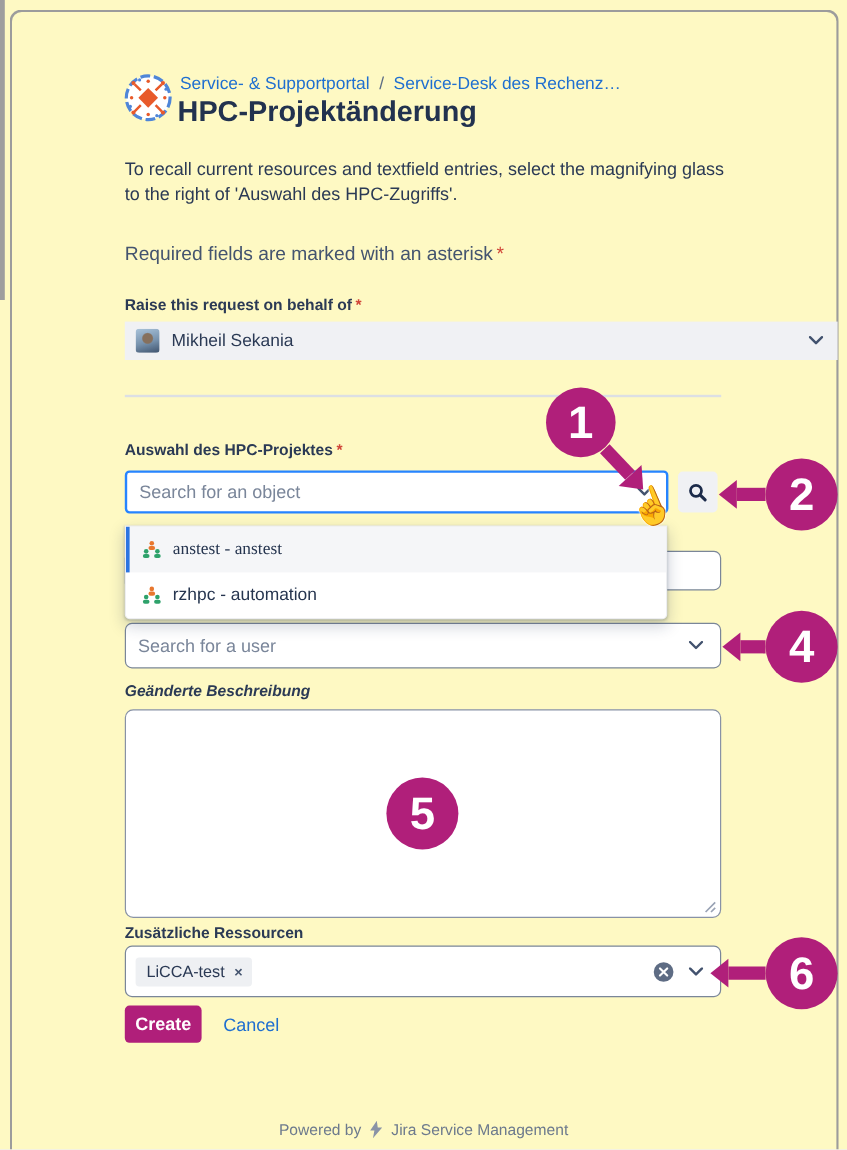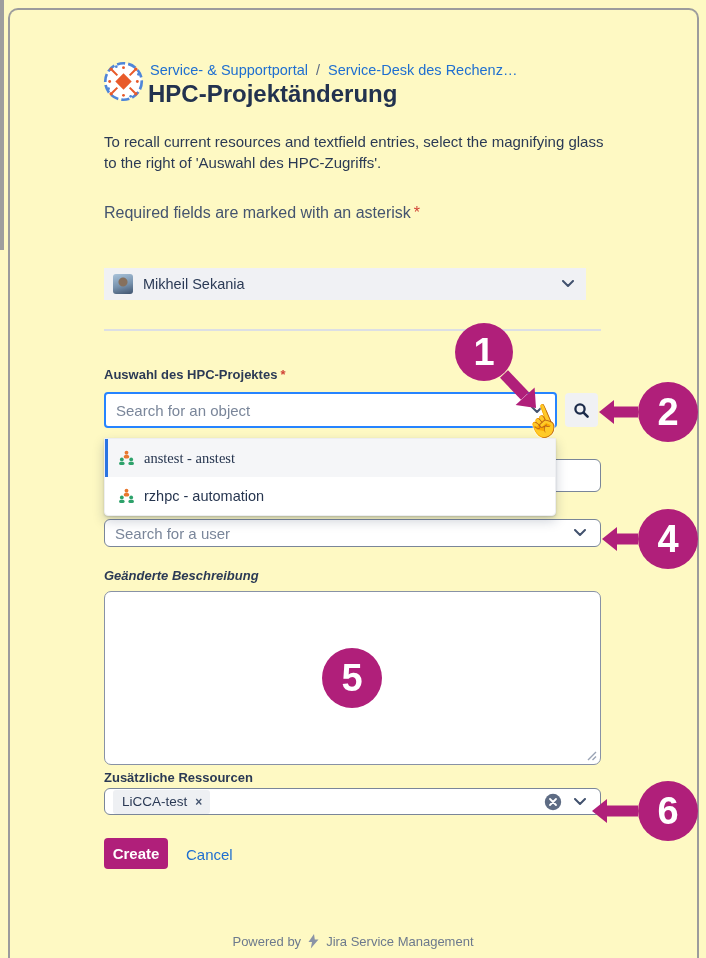--- a/index.html
+++ b/index.html
@@ -25,35 +25,35 @@
   .required-note{position:absolute;left:104px;top:204px;margin:0;font-size:16px;color:#44546f;}
   .ast{color:#d04437;margin-left:3px;}
 
   .field-label{position:absolute;font-size:13px;font-weight:700;color:#2b3a55;}
   .lbl-behalf{left:104px;top:246px;}
   .lbl-project{left:104px;top:367px;}
   .lbl-desc{left:104px;top:568px;font-style:italic;}
   .lbl-res{left:104px;top:770px;}
 
   
-  .behalf-select{position:absolute;left:104px;top:268px;width:482px;height:32px;background:#f0f1f4;
+  .behalf-select{position:absolute;left:104px;top:268px;width:594px;height:32px;background:#f0f1f4;
     border-radius:0;display:flex;align-items:center;padding:0 12px 0 9px;cursor:pointer;}
   .avatar{width:20px;height:20px;border-radius:3px;flex:0 0 auto;
     background:radial-gradient(circle at 50% 40%, #86705d 0 4px, rgba(0,0,0,0) 5px),
                linear-gradient(165deg,#a9c3da 0%,#7792ad 55%,#3f536d 100%);}
   .behalf-val{margin-left:10px;font-size:14.5px;color:#2b3a55;flex:1;}
 
   .divider{position:absolute;left:104px;top:329px;width:497px;border:none;border-top:2px solid #dcdfe4;margin:0;}
 
   
   .input-wrap{position:absolute;background:#fff;display:flex;align-items:center;}
   .project-input{left:104px;top:392px;width:453px;height:36px;border:2px solid #2684ff;border-radius:4px;padding:0 12px 0 10px;}
   .sliver-input{left:104px;top:459px;width:497px;height:33px;border:1.5px solid #7a8699;border-radius:6px;}
-  .user-input{left:104px;top:519px;width:497px;height:28px;border:1.5px solid #7a8699;border-radius:6px;padding:0 14px 0 10px;}
-  .res-input{left:104px;top:788px;width:497px;height:27px;border:1.5px solid #7a8699;border-radius:6px;padding:0 14px 0 8px;text-align:right;}
+  .user-input{left:104px;top:519px;width:497px;height:38px;border:1.5px solid #7a8699;border-radius:6px;padding:0 14px 0 10px;}
+  .res-input{left:104px;top:788px;width:497px;height:43px;border:1.5px solid #7a8699;border-radius:6px;padding:0 14px 0 8px;text-align:right;}
   .input-wrap input{border:none;outline:none;flex:1;height:100%;font-size:15px;color:#2b3a55;
     font-family:"Liberation Sans",sans-serif;background:transparent;padding:0;}
   .input-wrap input::placeholder{color:#7a869a;opacity:1;}
   .chev{flex:0 0 auto;margin-left:8px;}
 
   
   .search-btn{position:absolute;left:565px;top:393px;width:33px;height:34px;background:#f0f1f4;border:none;
     border-radius:4px;display:flex;align-items:center;justify-content:center;cursor:pointer;}
 
   
@@ -122,20 +122,23 @@
     <a>Service-Desk des Rechenz…</a>
   </div>
   <h1 class="title">HPC-Projektänderung</h1>
 
   <p class="intro">To recall current resources and textfield entries, select the magnifying glass to the right of 'Auswahl des HPC-Zugriffs'.</p>
 
   <p class="required-note">
     <span>Required fields are marked with an asterisk</span><span class="ast">*</span>
   </p>
 
+  <div class="field-label lbl-behalf">
+    <span>Raise this request on behalf of</span><span class="ast">*</span>
+  </div>
   <div class="behalf-select">
     <span class="avatar"></span>
     <span class="behalf-val">Mikheil Sekania</span>
     <svg class="chev" width="12" height="8" viewBox="0 0 12 8">
       <path d="M1 1 L6 6 L11 1" fill="none" stroke="#42526e" stroke-width="2" stroke-linecap="round" stroke-linejoin="round"></path>
     </svg>
   </div>
 
   <hr class="divider">
 

